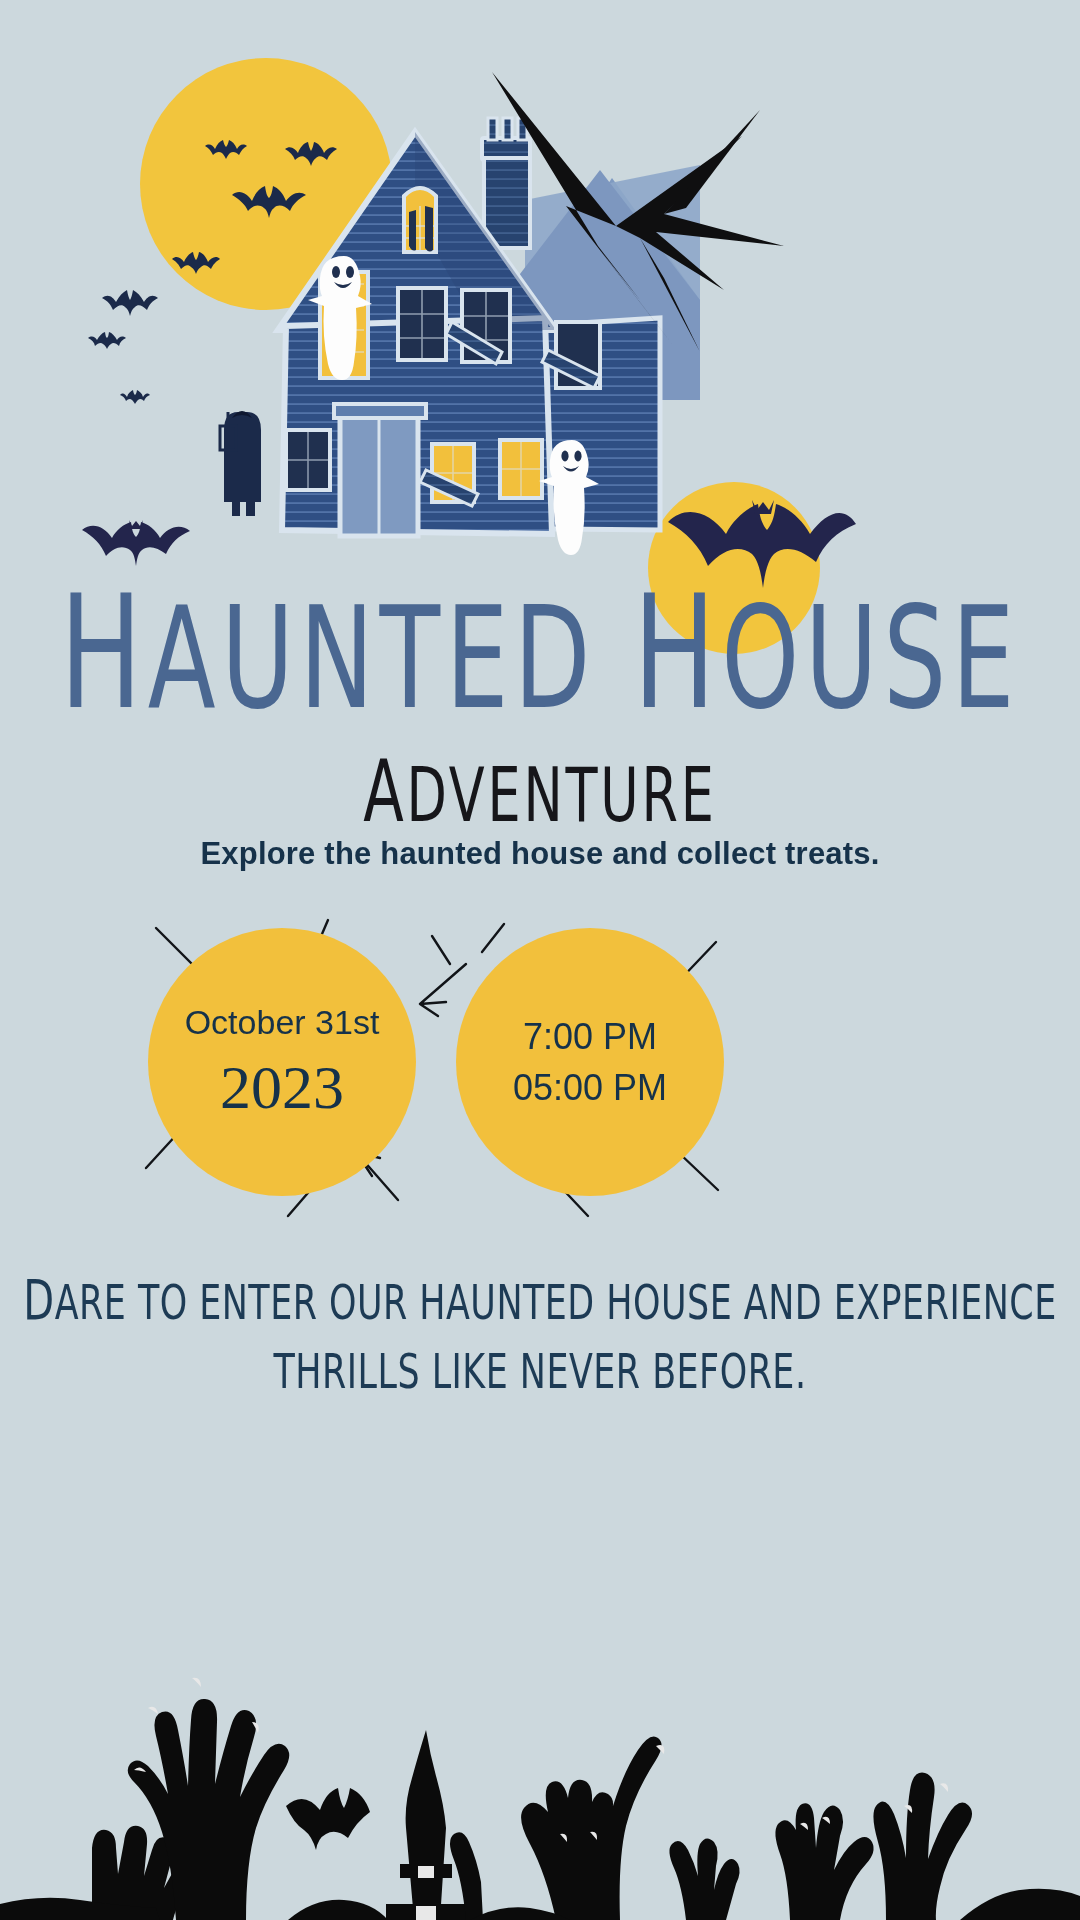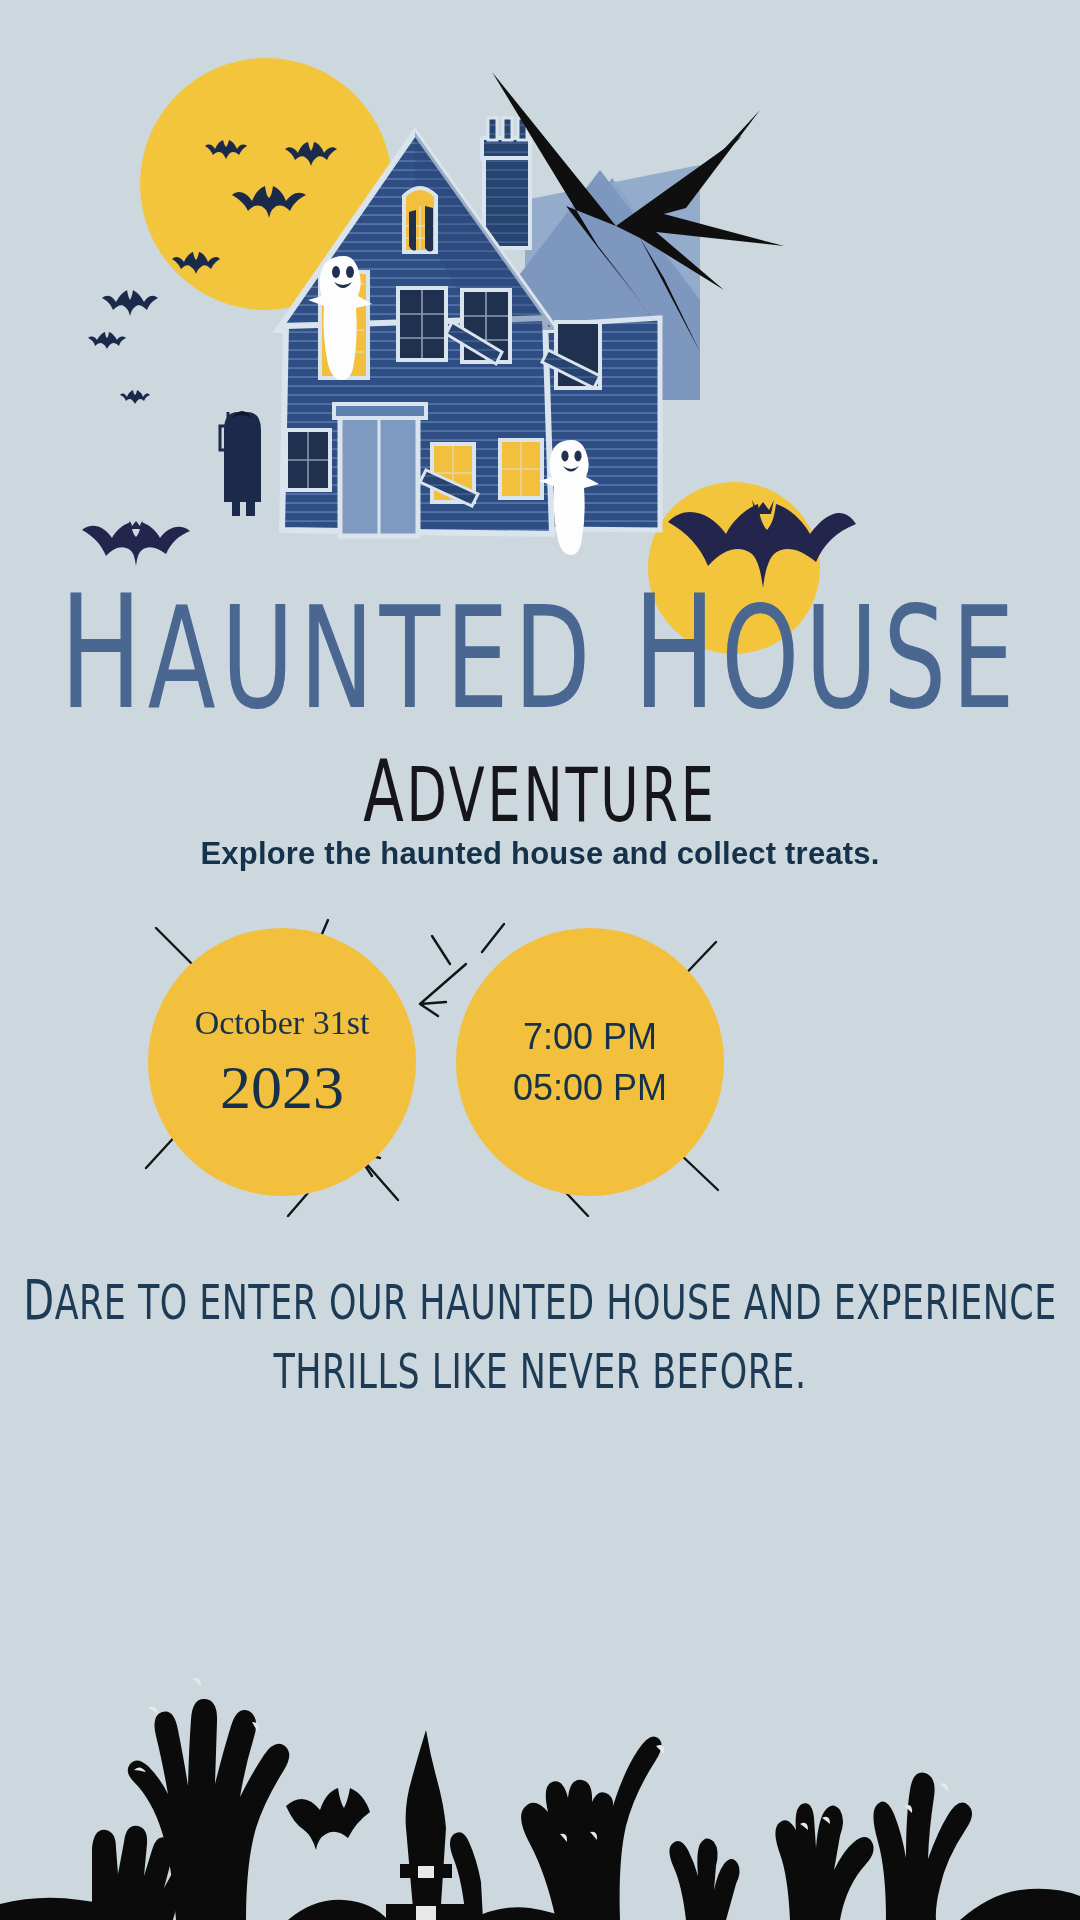--- a/index.html
+++ b/index.html
@@ -98,21 +98,21 @@
   }
   #date-circle {
     left: 148px; top: 928px;
     width: 268px; height: 268px;
   }
   #time-circle {
     left: 456px; top: 928px;
     width: 268px; height: 268px;
   }
   .date-line-1 {
-    font-family: Liberation Serif, serif;
+    font-family: Liberation Sans, sans-serif;
     font-size: 34px;
     font-weight: 500;
     line-height: 1.1;
   }
   .date-line-2 {
     font-family: Liberation Serif, serif;
     font-size: 62px;
     font-weight: 500;
     line-height: 1.05;
     margin-top: 14px;

